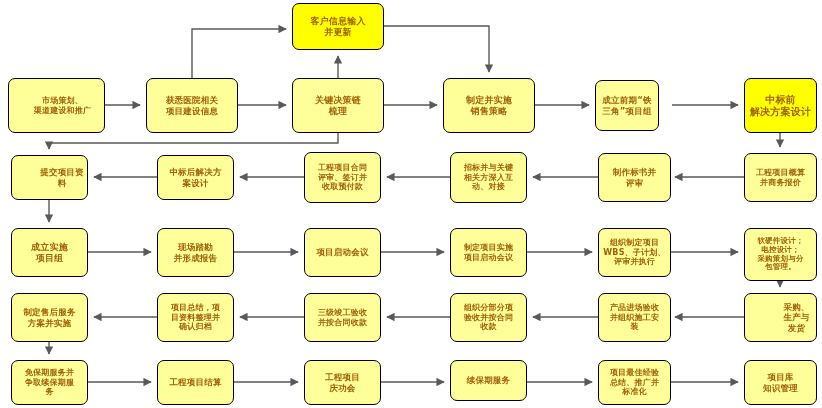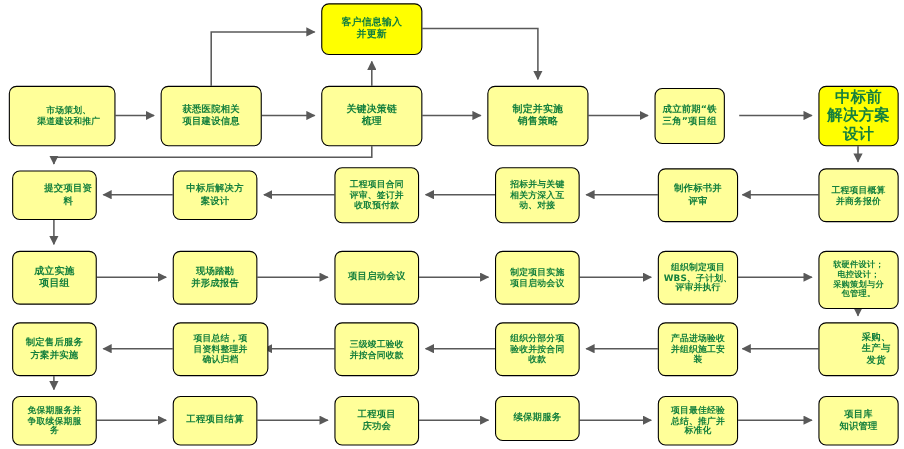--- a/index.html
+++ b/index.html
@@ -28,21 +28,21 @@
   .node {
     position: absolute;
     box-sizing: border-box;
     border: 1px solid #000000;
     border-radius: 7px;
     background: #ffff99;
     display: flex;
     align-items: center;
     justify-content: center;
     text-align: center;
-    color: #15803d;
+    color: #a16207;
     font-weight: bold;
     line-height: 1.18;
     letter-spacing: 0.2px;
     padding: 2px 3px;
     overflow: hidden;
   }
   .node.accent {
     background: #ffff00;
   }
   .node-label {
@@ -118,21 +118,21 @@
       </div>
       <div class="node" style="left: 443px; top: 78px; width: 92px; height: 55px; background: rgb(255, 255, 153); border-color: rgb(0, 0, 0);">
         <span class="node-label" style="font-size: 9px;">制定并实施
 销售策略</span>
       </div>
       <div class="node" style="left: 595px; top: 80px; width: 64px; height: 51px; background: rgb(255, 255, 153); border-color: rgb(0, 0, 0);">
         <span class="node-label" style="font-size: 8.5px;">成立前期“铁
 三角”项目组</span>
       </div>
       <div class="node accent" style="left: 744px; top: 78px; width: 73px; height: 55px; background: rgb(255, 255, 0); border-color: rgb(0, 0, 0);">
-        <span class="node-label" style="font-size: 14px;">中标前
+        <span class="node-label" style="font-size: 10px;">中标前
 解决方案设计</span>
       </div>
       <div class="node" style="left: 11px; top: 155px; width: 77px; height: 45px; background: rgb(255, 255, 153); border-color: rgb(0, 0, 0); padding-left: 28px;">
         <span class="node-label" style="font-size: 8.5px;">提交项目资料</span>
       </div>
       <div class="node" style="left: 157px; top: 155px; width: 77px; height: 45px; background: rgb(255, 255, 153); border-color: rgb(0, 0, 0);">
         <span class="node-label" style="font-size: 8.5px;">中标后解决方
 案设计</span>
       </div>
       <div class="node" style="left: 304px; top: 152px; width: 77px; height: 51px; background: rgb(255, 255, 153); border-color: rgb(0, 0, 0);">
@@ -176,21 +176,21 @@
       <div class="node" style="left: 744px; top: 228px; width: 73px; height: 53px; background: rgb(255, 255, 153); border-color: rgb(0, 0, 0);">
         <span class="node-label" style="font-size: 7.5px;">软硬件设计；
 电控设计；
 采购策划与分
 包管理。</span>
       </div>
       <div class="node" style="left: 11px; top: 293px; width: 77px; height: 49px; background: rgb(255, 255, 153); border-color: rgb(0, 0, 0);">
         <span class="node-label" style="font-size: 8.5px;">制定售后服务
 方案并实施</span>
       </div>
-      <div class="node" style="left: 157px; top: 293px; width: 87px; height: 49px; background: rgb(255, 255, 153); border-color: rgb(0, 0, 0);">
+      <div class="node" style="left: 157px; top: 293px; width: 77px; height: 49px; background: rgb(255, 255, 153); border-color: rgb(0, 0, 0);">
         <span class="node-label" style="font-size: 8px;">项目总结，项
 目资料整理并
 确认归档</span>
       </div>
       <div class="node" style="left: 304px; top: 293px; width: 77px; height: 49px; background: rgb(255, 255, 153); border-color: rgb(0, 0, 0);">
         <span class="node-label" style="font-size: 8px;">三级竣工验收
 并按合同收款</span>
       </div>
       <div class="node" style="left: 450px; top: 293px; width: 77px; height: 49px; background: rgb(255, 255, 153); border-color: rgb(0, 0, 0);">
         <span class="node-label" style="font-size: 8px;">组织分部分项

